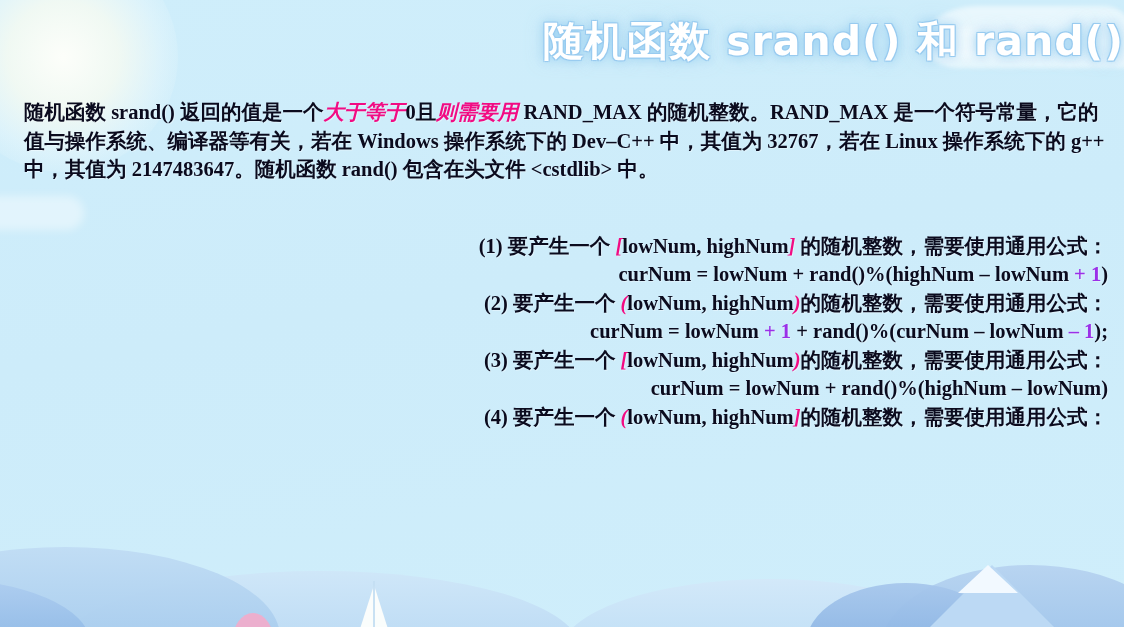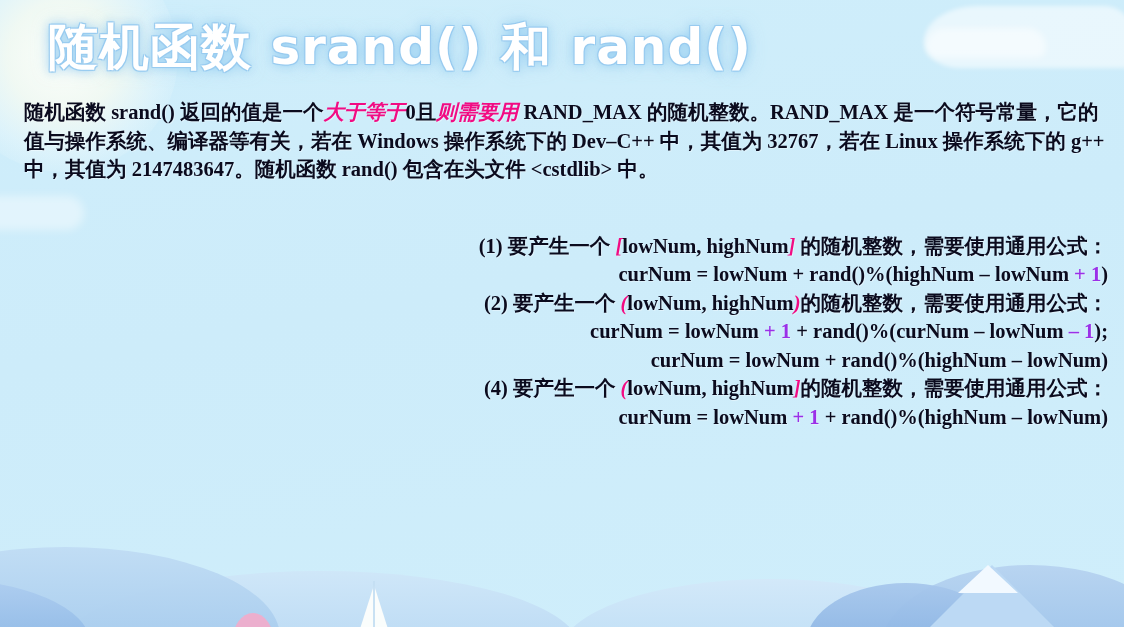--- a/index.html
+++ b/index.html
@@ -112,36 +112,35 @@
     left: 373px; bottom: 0px;
     width: 2px; height: 46px;
     background: rgba(195,222,242,0.9);
   }
 
   
   .title {
     position: absolute;
     top: 14px;
     left: 0; right: 0;
-    text-align: left;
+    text-align: right;
     font-family: "DejaVu Sans", "Liberation Sans", sans-serif;
     font-weight: bold;
-    font-size: 50px;
+    font-size: 41px;
     letter-spacing: 1px;
     color: #ffffff;
     text-shadow:
        0 0 2px #8fc6ee,
        1px 1px 0 #9ccdf0,
       -1px 1px 0 #9ccdf0,
        1px -1px 0 #9ccdf0,
       -1px -1px 0 #9ccdf0,
        0 0 10px rgba(150,205,240,0.95),
        0 0 18px rgba(160,210,242,0.7);
     white-space: nowrap;
-    margin-left: 48px;
   }
 
   
   .content {
     position: absolute;
     left: 24px;
     top: 98px;
     right: 16px;
     color: #0b0b1e;
     font-weight: bold;
@@ -197,20 +196,20 @@
     <div class="gap-2"></div>
 
     <div class="block-formulas">
 
       <p class="line"><span>(1)</span><span> 要产生一个 </span><span class="mag">[</span><span>lowNum, highNum</span><span class="mag">]</span><span> 的随机整数，需要使用通用公式：</span></p>
       <p class="line"><span>curNum =  lowNum + rand()%(highNum – lowNum </span><span class="pur">+ 1</span><span>)</span></p>
 
       <p class="line"><span>(2)</span><span> 要产生一个 </span><span class="mag">(</span><span>lowNum, highNum</span><span class="mag">)</span><span>的随机整数，需要使用通用公式：</span></p>
       <p class="line"><span>curNum =  lowNum </span><span class="pur">+ 1</span><span> + rand()%(curNum – lowNum </span><span class="pur">– 1</span><span>);</span></p>
 
+      <p class="line"><span>(3)</span><span> 要产生一个 </span><span class="mag">[</span><span>lowNum, highNum</span><span class="mag">)</span><span>的随机整数，需要使用通用公式：</span></p>
       <p class="line"><span>curNum =  lowNum + rand()%(highNum – lowNum)</span><span class="pur"></span><span></span></p>
 
       <p class="line"><span>(4)</span><span> 要产生一个 </span><span class="mag">(</span><span>lowNum, highNum</span><span class="mag">]</span><span>的随机整数，需要使用通用公式：</span></p>
-      <p class="line"><span>curNum =  lowNum </span><span class="pur">+ 1</span><span> + rand()%(highNum – lowNum)</span></p>
 
     </div>
   </div>
 </div>
 
 </body></html>

